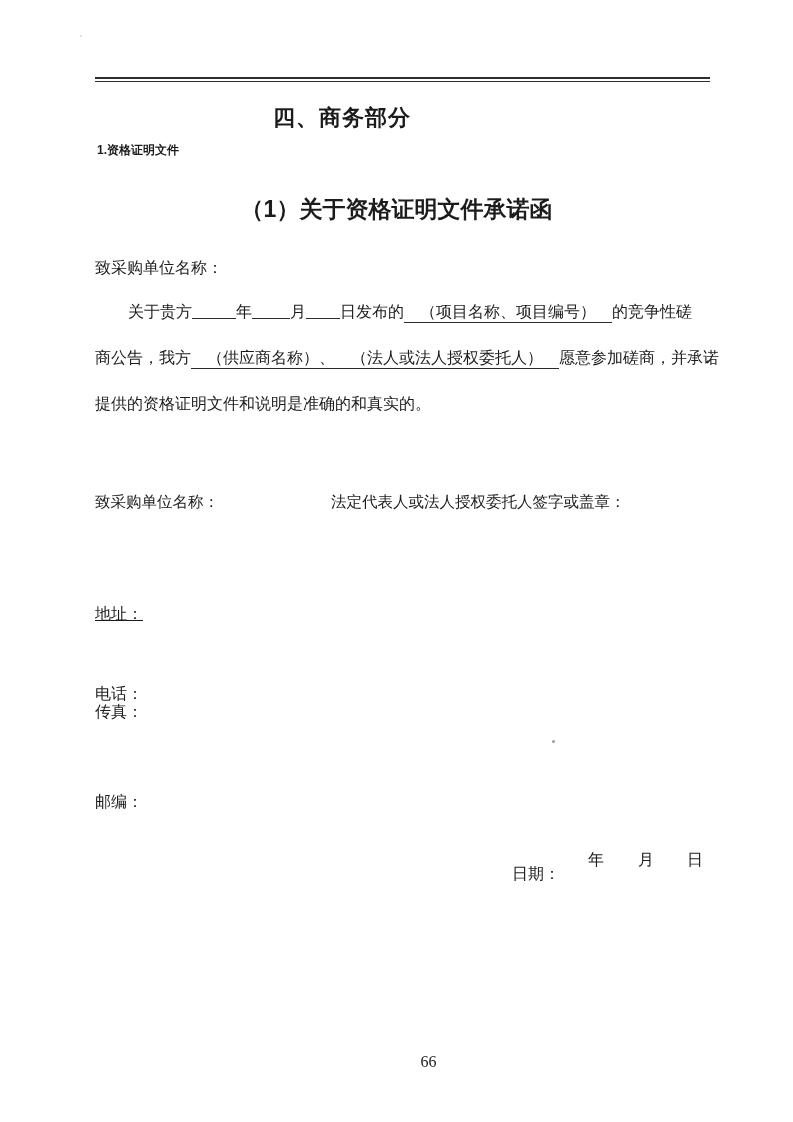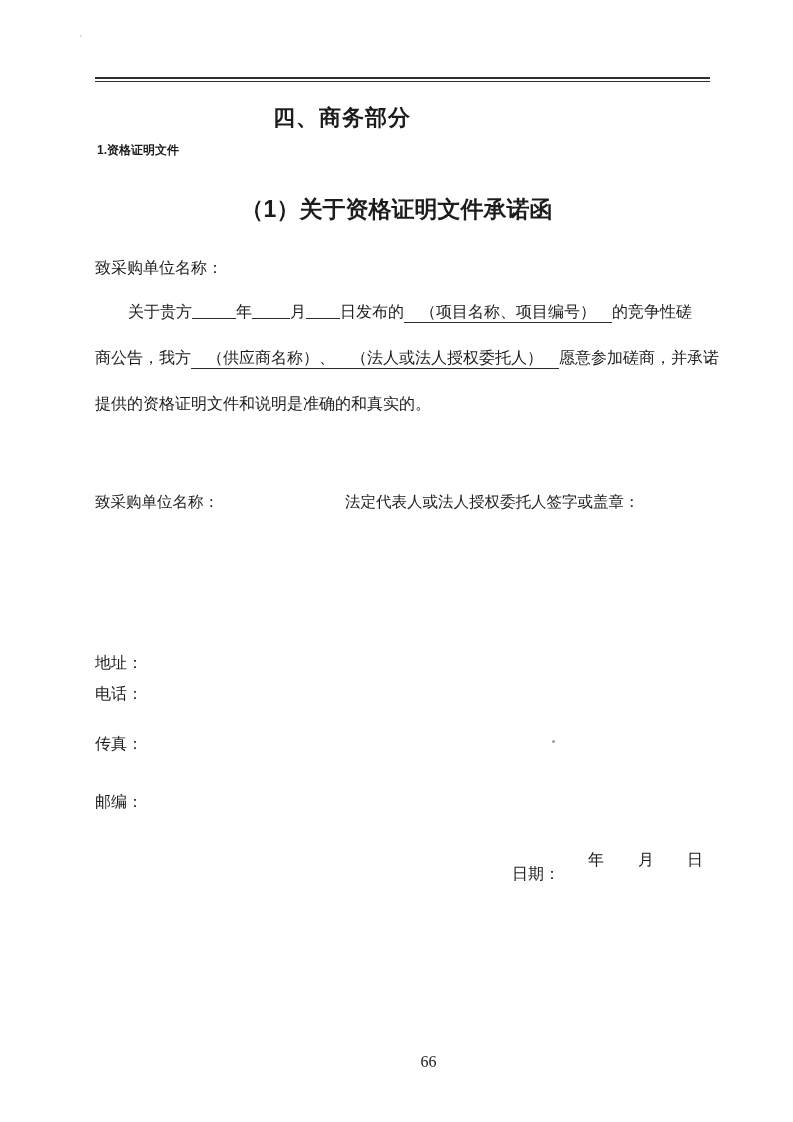--- a/index.html
+++ b/index.html
@@ -40,25 +40,25 @@
   }
   .para-line{line-height:23px;margin-bottom:23px;white-space:nowrap;}
   .para-line.indent{padding-left:33px;}
   .blank{
     display:inline-block;height:0;border-bottom:1px solid #2b2b2b;
     vertical-align:-2px;
   }
   .ul{border-bottom:1px solid #2b2b2b;padding-bottom:2px;}
   .signature-row{position:absolute;top:492px;left:0;width:793px;font-size:15.5px;}
   .sig-left{position:absolute;left:95px;top:0;}
-  .sig-right{position:absolute;left:345px;top:0;}
+  .sig-right{position:absolute;left:331px;top:0;}
   .contact-label{position:absolute;left:95px;font-size:16px;}
-  .contact-address{top:653px;}
+  .contact-address{top:604px;text-decoration:underline;}
   .contact-phone{top:684px;}
-  .contact-fax{top:734px;}
+  .contact-fax{top:702px;}
   .contact-postcode{top:792px;font-family:Liberation Serif, serif;}
   .date-line{position:absolute;top:850px;left:0;width:793px;font-size:16px;}
   .date-label{position:absolute;left:512px;top:14px;}
   .date-year{position:absolute;left:588px;top:0;}
   .date-month{position:absolute;left:638px;top:0;}
   .date-day{position:absolute;left:687px;top:0;}
   .page-number{
     position:absolute;top:1053px;left:0;width:793px;
     text-align:center;font-size:16px;padding-left:32px;
   }

